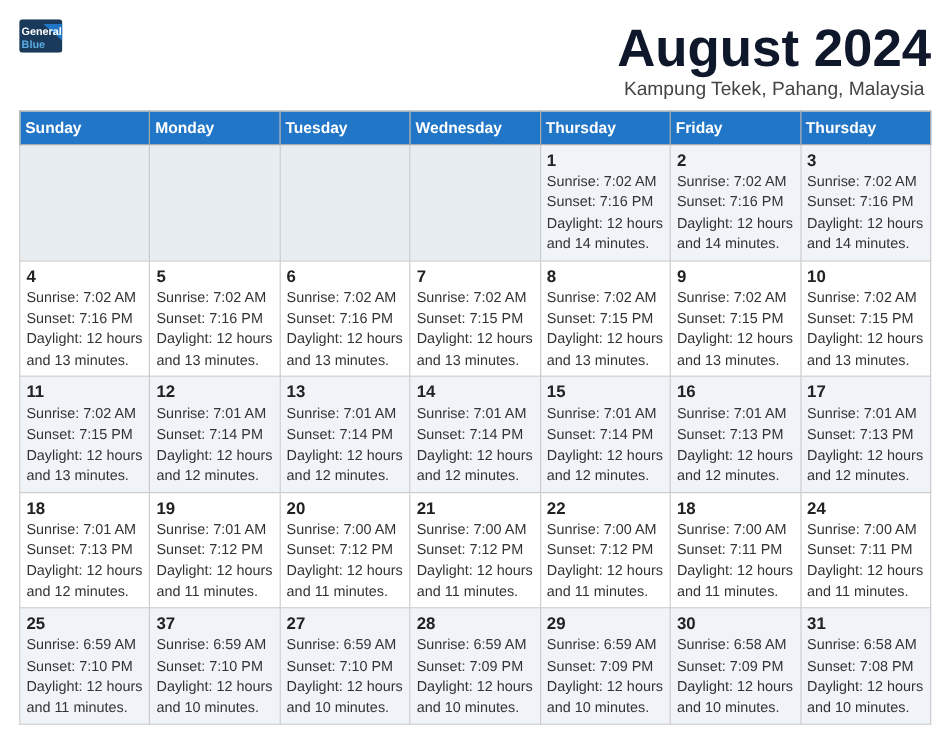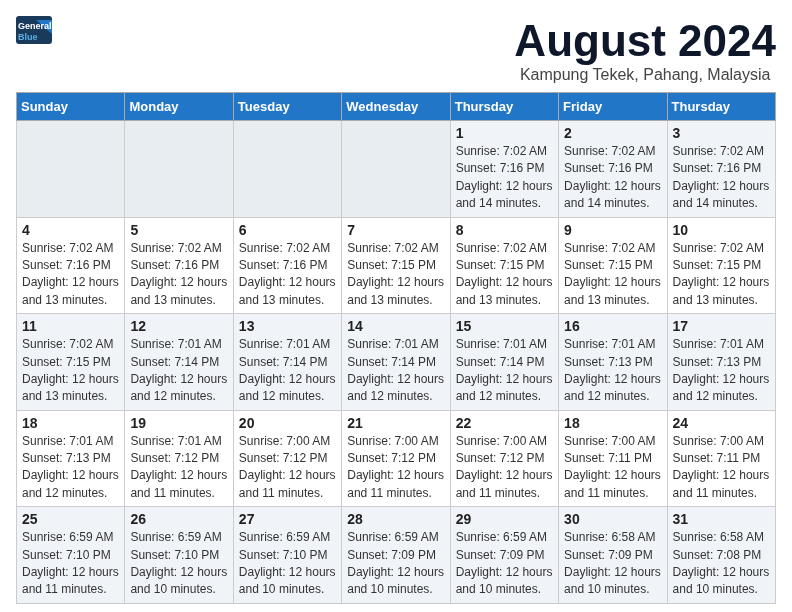--- a/index.html
+++ b/index.html
@@ -225,21 +225,21 @@
           <span class="day-num">24</span>
           <div class="day-info">Sunrise: 7:00 AM<br>Sunset: 7:11 PM<br>Daylight: 12 hours<br>and 11 minutes.</div>
         </td>
       </tr>
       <tr class="row-shaded">
         <td>
           <span class="day-num">25</span>
           <div class="day-info">Sunrise: 6:59 AM<br>Sunset: 7:10 PM<br>Daylight: 12 hours<br>and 11 minutes.</div>
         </td>
         <td>
-          <span class="day-num">26</span>
+          <span class="day-num">37</span>
           <div class="day-info">Sunrise: 6:59 AM<br>Sunset: 7:10 PM<br>Daylight: 12 hours<br>and 10 minutes.</div>
         </td>
         <td>
           <span class="day-num">27</span>
           <div class="day-info">Sunrise: 6:59 AM<br>Sunset: 7:10 PM<br>Daylight: 12 hours<br>and 10 minutes.</div>
         </td>
         <td>
           <span class="day-num">28</span>
           <div class="day-info">Sunrise: 6:59 AM<br>Sunset: 7:09 PM<br>Daylight: 12 hours<br>and 10 minutes.</div>
         </td>

